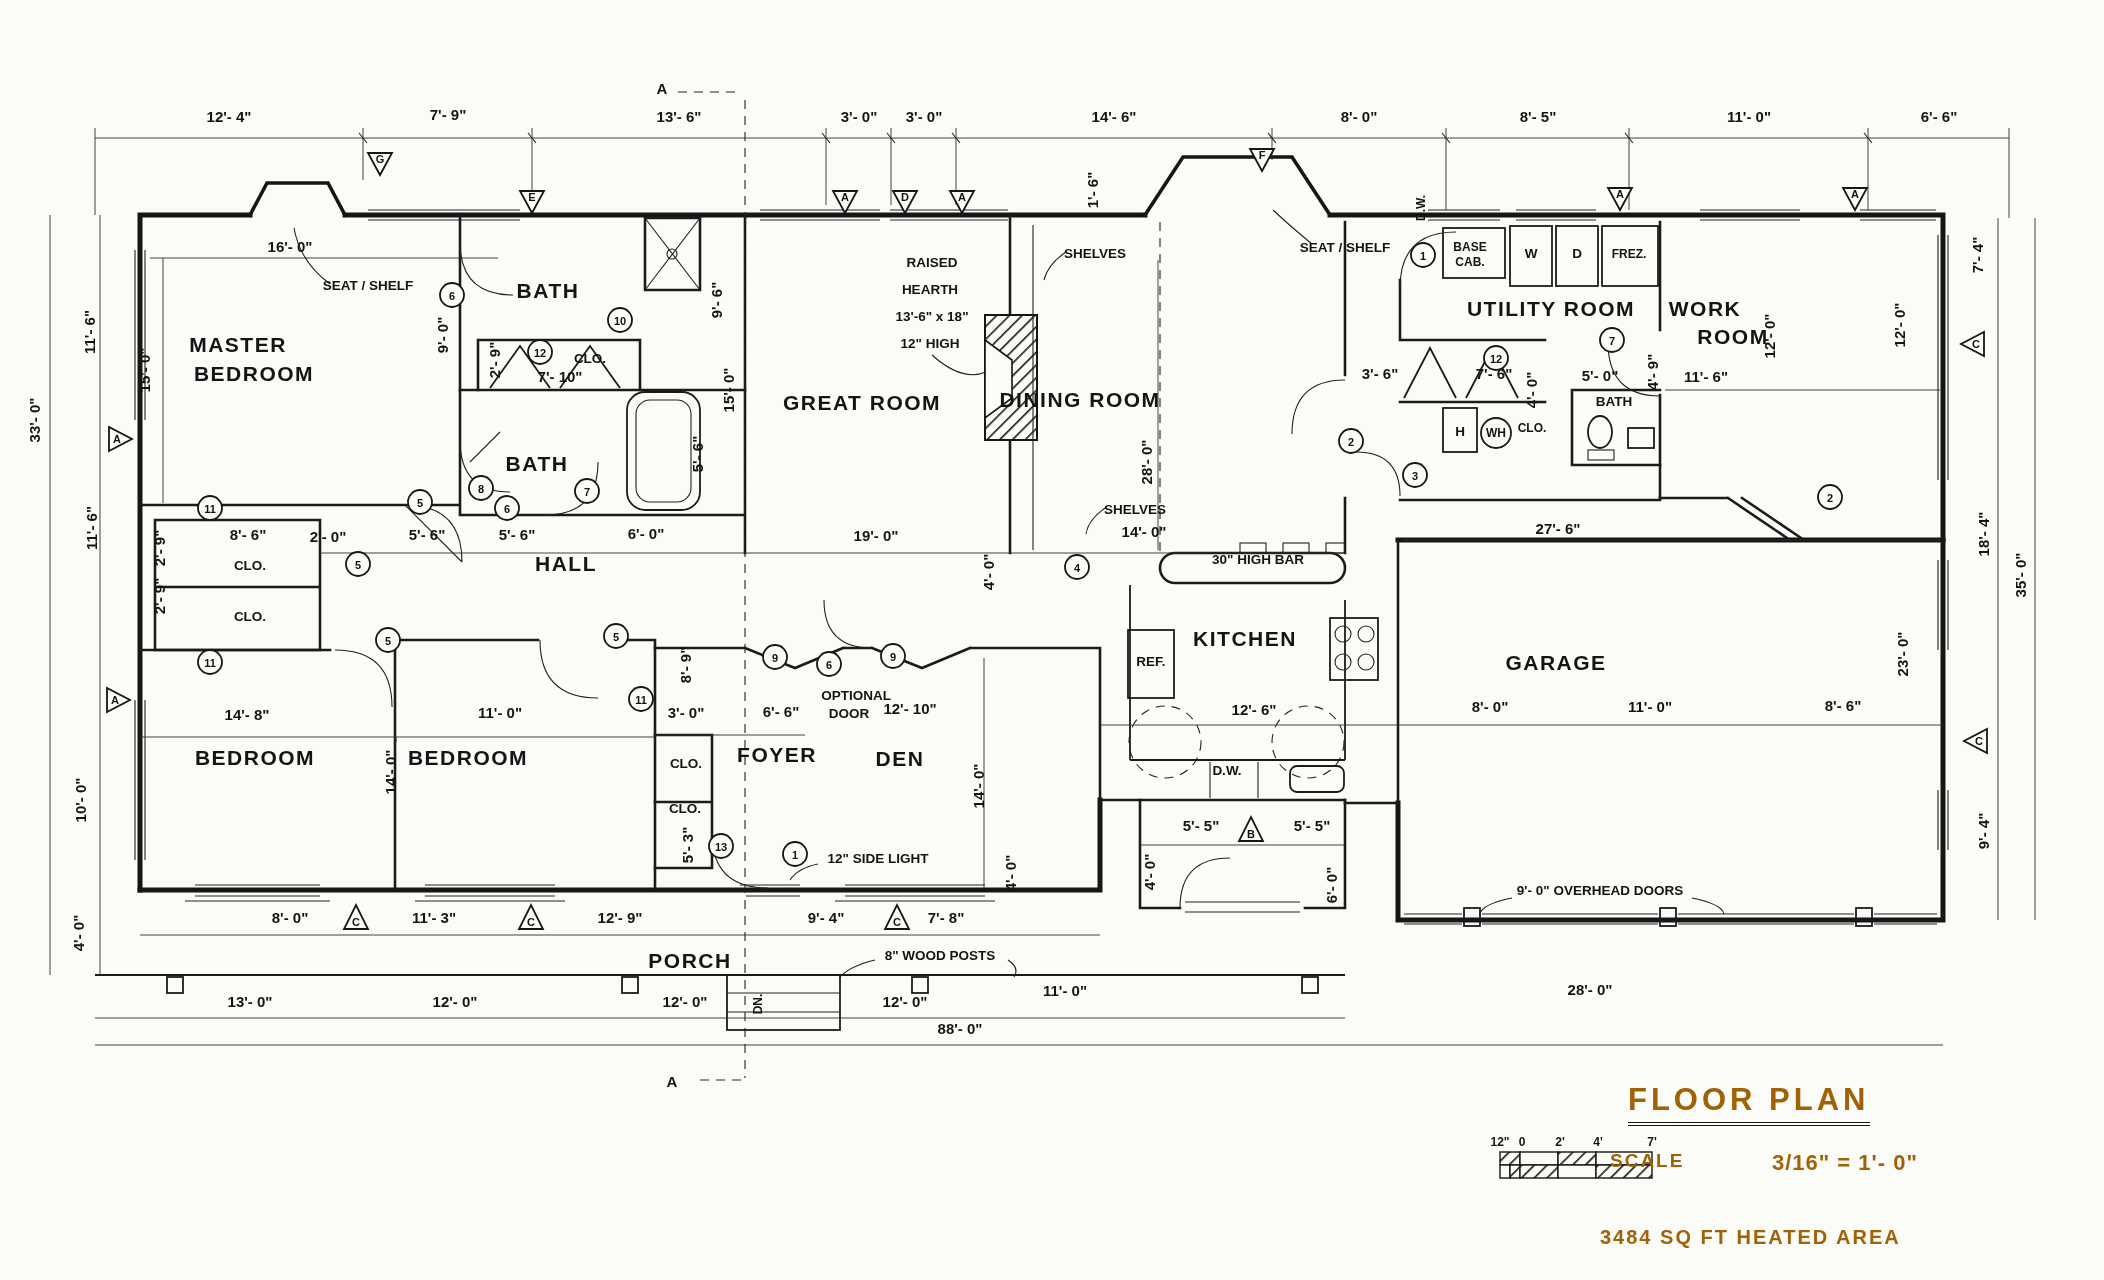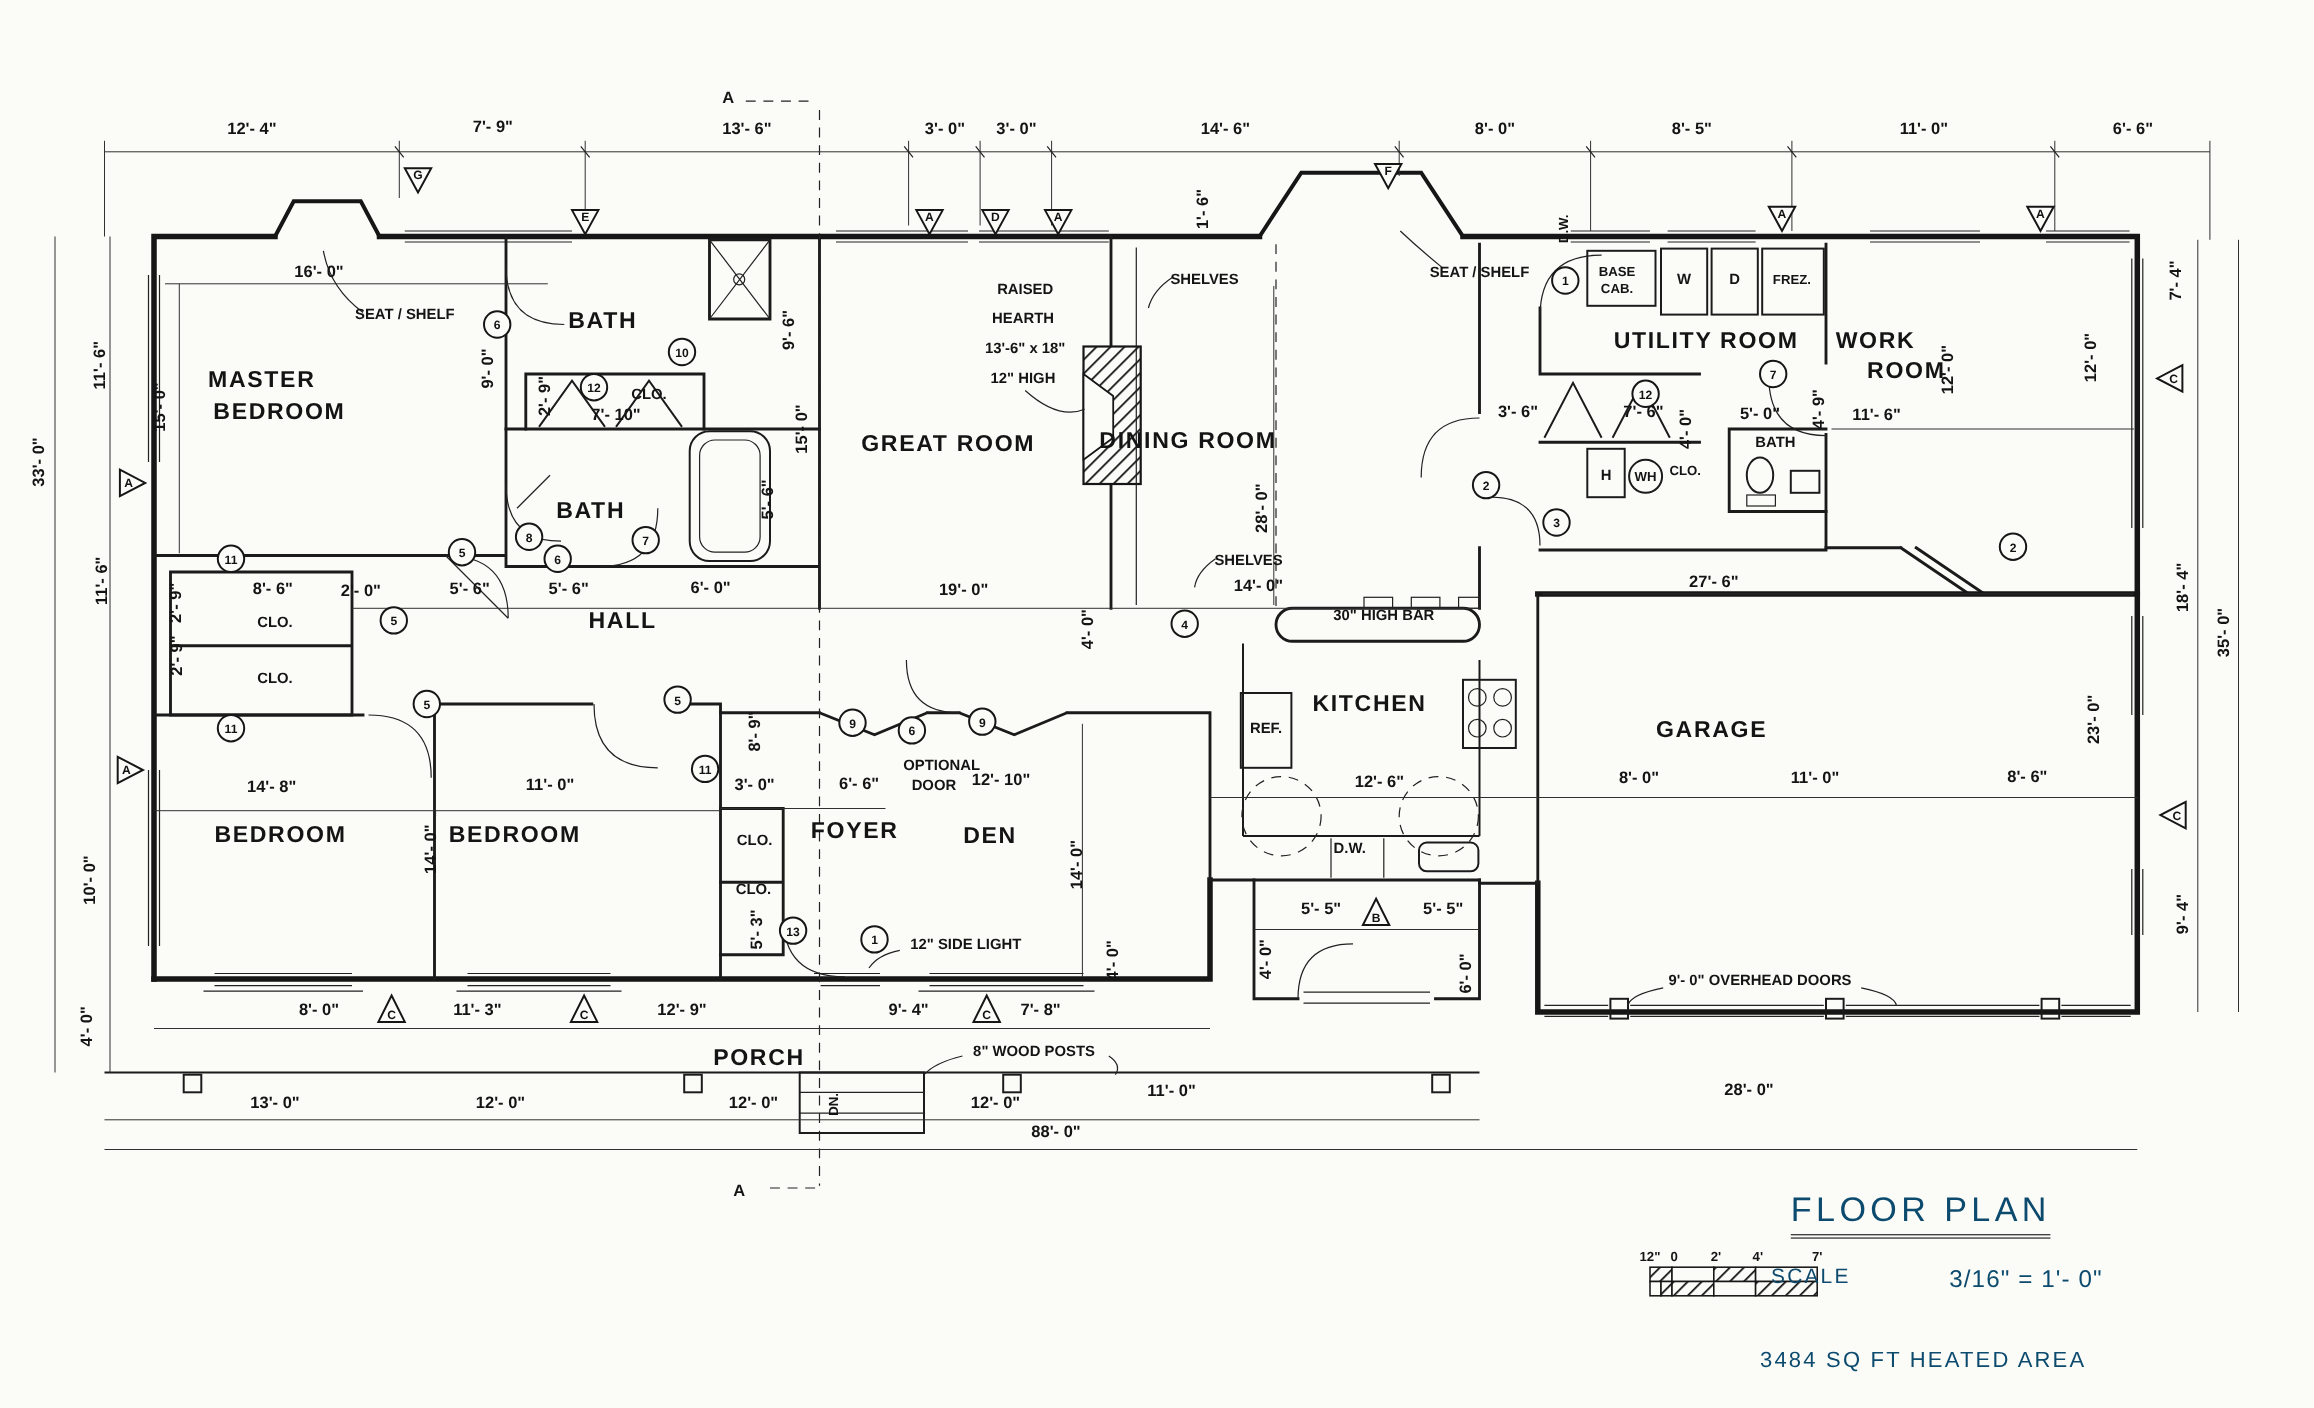--- a/index.html
+++ b/index.html
@@ -12,21 +12,21 @@
   .w2{stroke:#1b1b1b;stroke-width:1.8;fill:none}
   .w1{stroke:#222;stroke-width:1.1;fill:none}
   .dimln{stroke:#2e2e2e;stroke-width:0.9;fill:none}
   .dsh{stroke-dasharray:9 7}
   .t{font-family:"Liberation Sans",sans-serif;font-weight:700;fill:#141414;text-anchor:middle}
   .dim{font-size:15px}
   .room{font-size:21px;letter-spacing:1.5px}
   .note{font-size:13.5px}
   .small{font-size:12px}
   .mk{font-size:11px;font-weight:700;fill:#111;text-anchor:middle}
-  .titleblock{position:absolute;color:#0c4a6e;font-weight:400;}
+  .titleblock{position:absolute;color:#a16207;font-weight:700;}
   #tb-title{left:1628px;top:1082px;font-size:31px;letter-spacing:4px;
             border-bottom:4px double #141414;padding-bottom:4px;}
   #tb-scale{left:1610px;top:1150px;font-size:19px;letter-spacing:2px;}
   #tb-scaleval{left:1772px;top:1150px;font-size:22px;letter-spacing:1px;}
   #tb-area{left:1600px;top:1226px;font-size:20px;letter-spacing:2px;}
 </style>
 </head>
 <body>
 
 <div id="stage">

